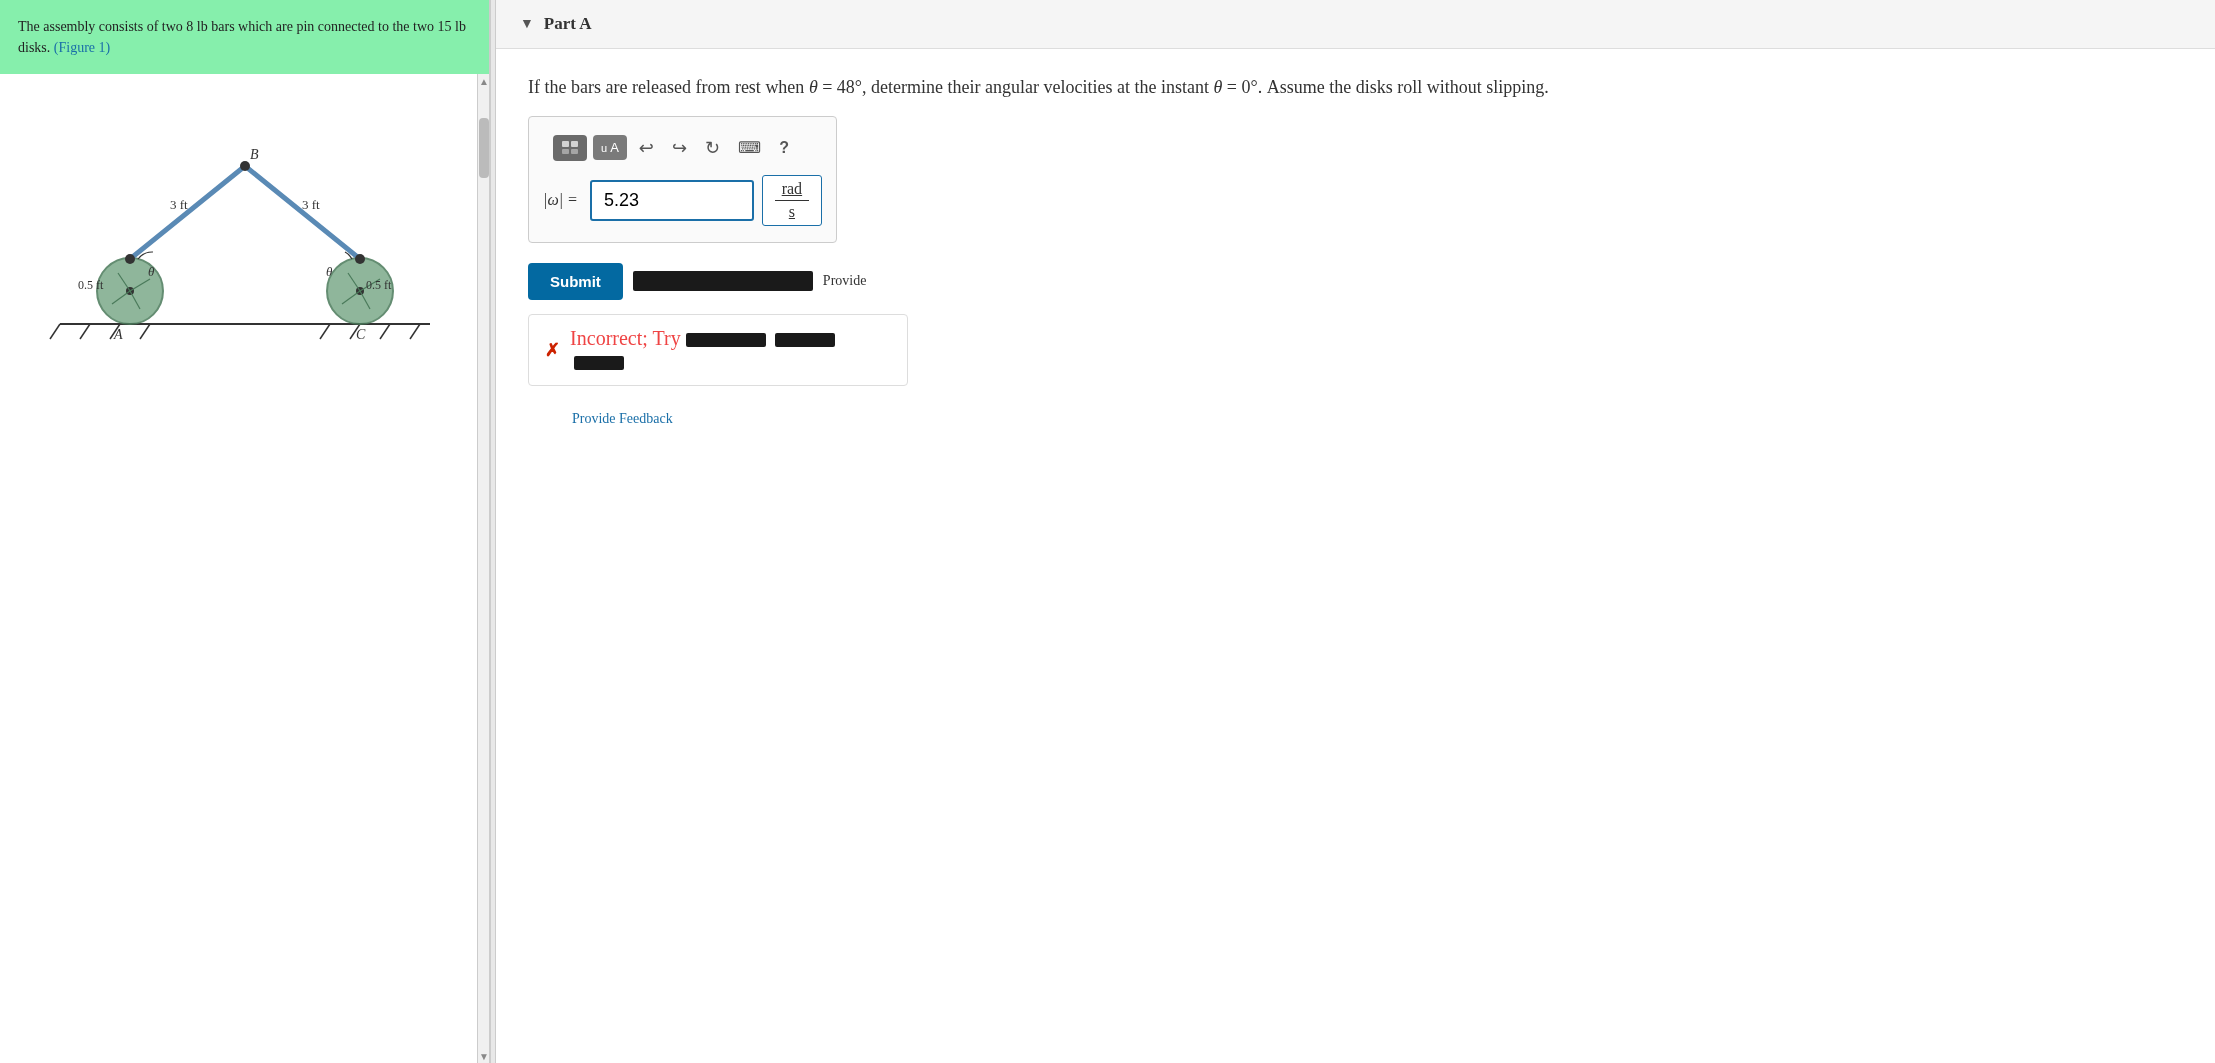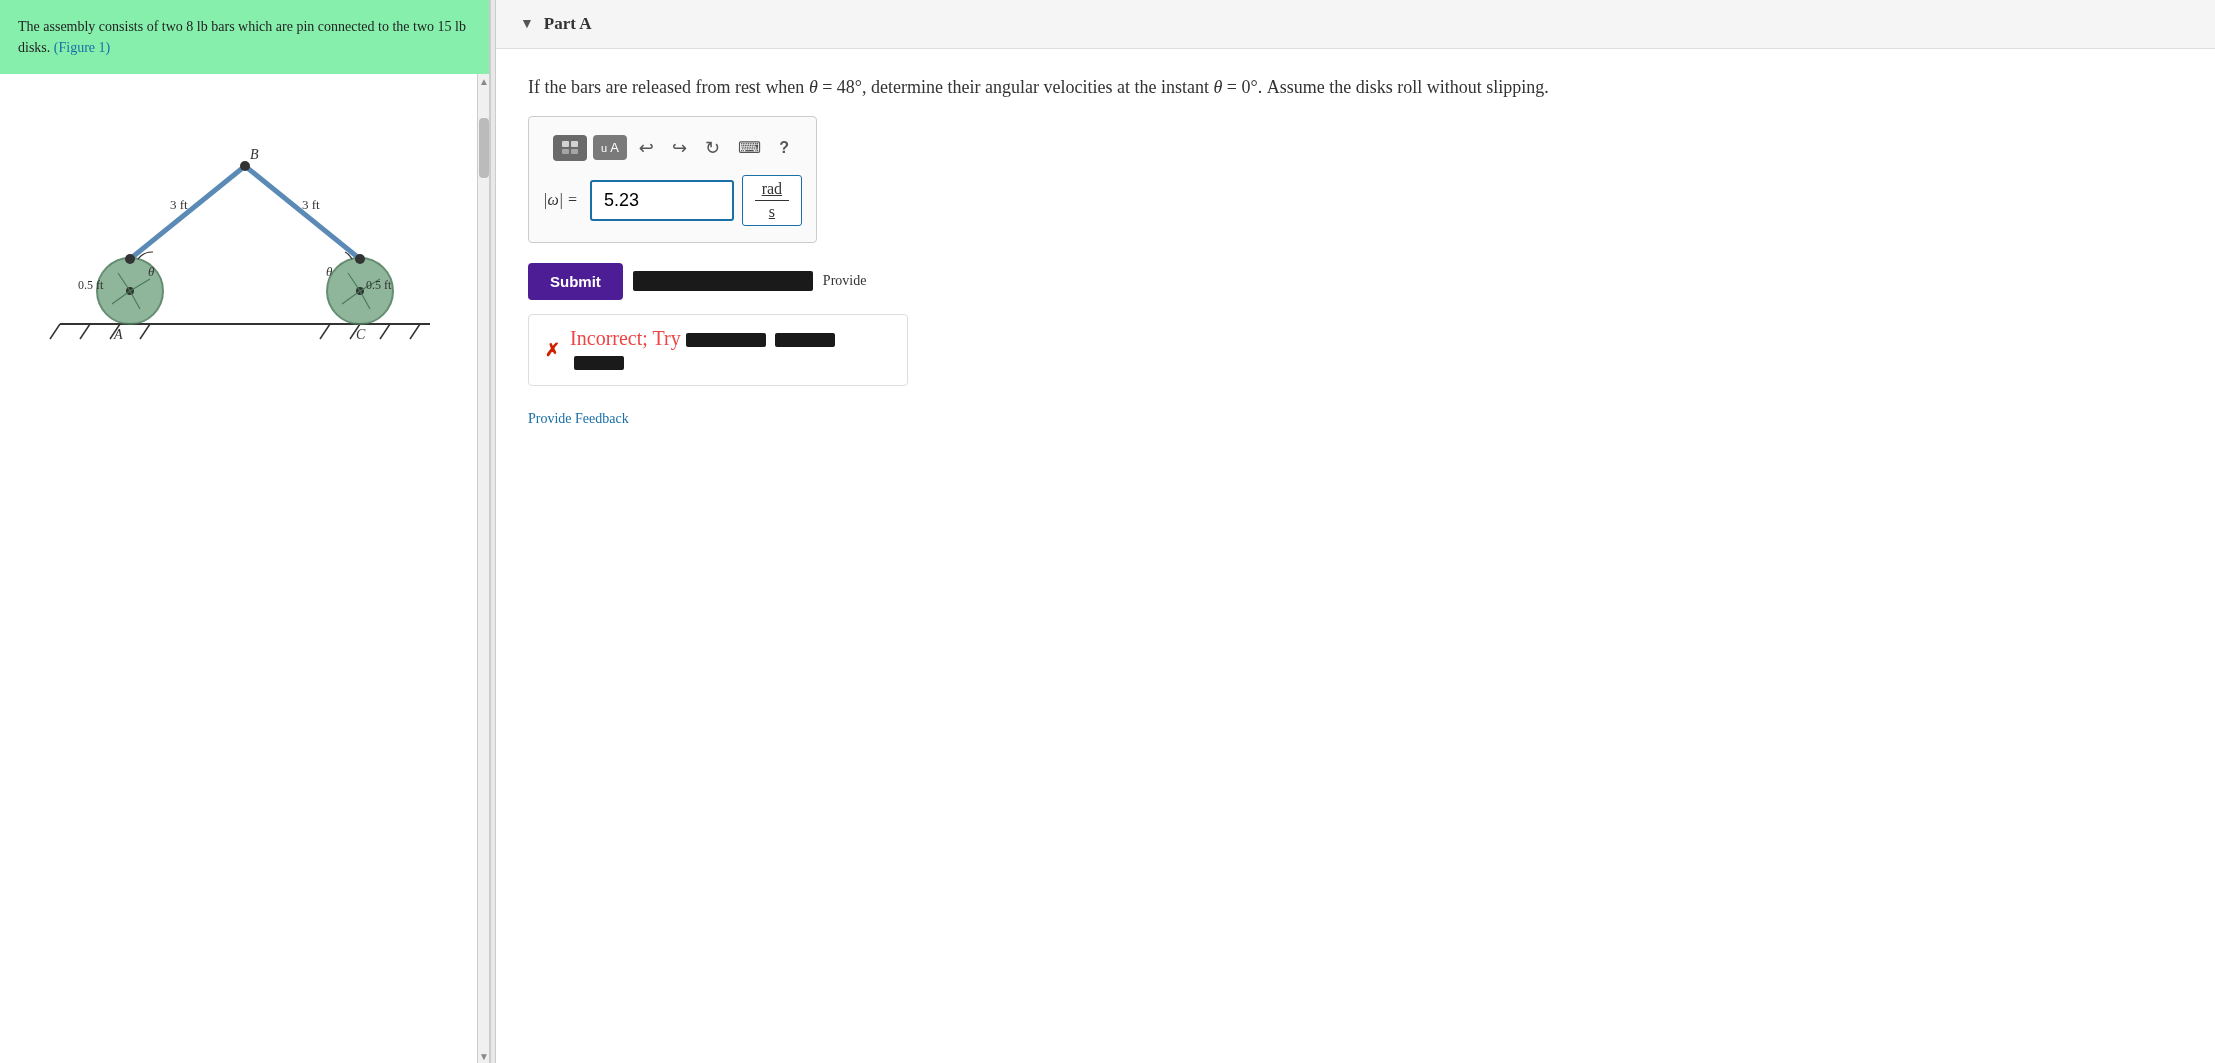--- a/index.html
+++ b/index.html
@@ -222,21 +222,21 @@
       font-style: italic;
       margin-right: 4px;
       white-space: nowrap;
     }
 
     .answer-input {
       border: 2px solid #1a6fa8;
       border-radius: 3px;
       padding: 8px 12px;
       font-size: 18px;
-      width: 144px;
+      width: 164px;
       outline: none;
       background: #fff;
     }
 
     .unit-fraction {
       border: 1px solid #1a6fa8;
       border-radius: 3px;
       display: flex;
       flex-direction: column;
       align-items: center;
@@ -265,21 +265,21 @@
     
     .action-row {
       display: flex;
       align-items: center;
       gap: 10px;
       margin-bottom: 14px;
       position: relative;
     }
 
     .submit-btn {
-      background: #4c1d95;
+      background: #0369a1;
       color: #fff;
       border: none;
       border-radius: 4px;
       padding: 10px 22px;
       font-size: 15px;
       font-weight: bold;
       cursor: pointer;
     }
 
     .redacted-bar {
@@ -319,20 +319,21 @@
       height: 14px;
       border-radius: 2px;
       vertical-align: middle;
     }
 
     .feedback-link {
       color: #1a6fa8;
       text-decoration: none;
       font-size: 14px;
       cursor: pointer;
+      margin-left: 44px;
     }
 
     
     .panel-divider {
       width: 6px;
       background: #e8e8e8;
       border-left: 1px solid #ccc;
       border-right: 1px solid #ccc;
     }
   </style>

